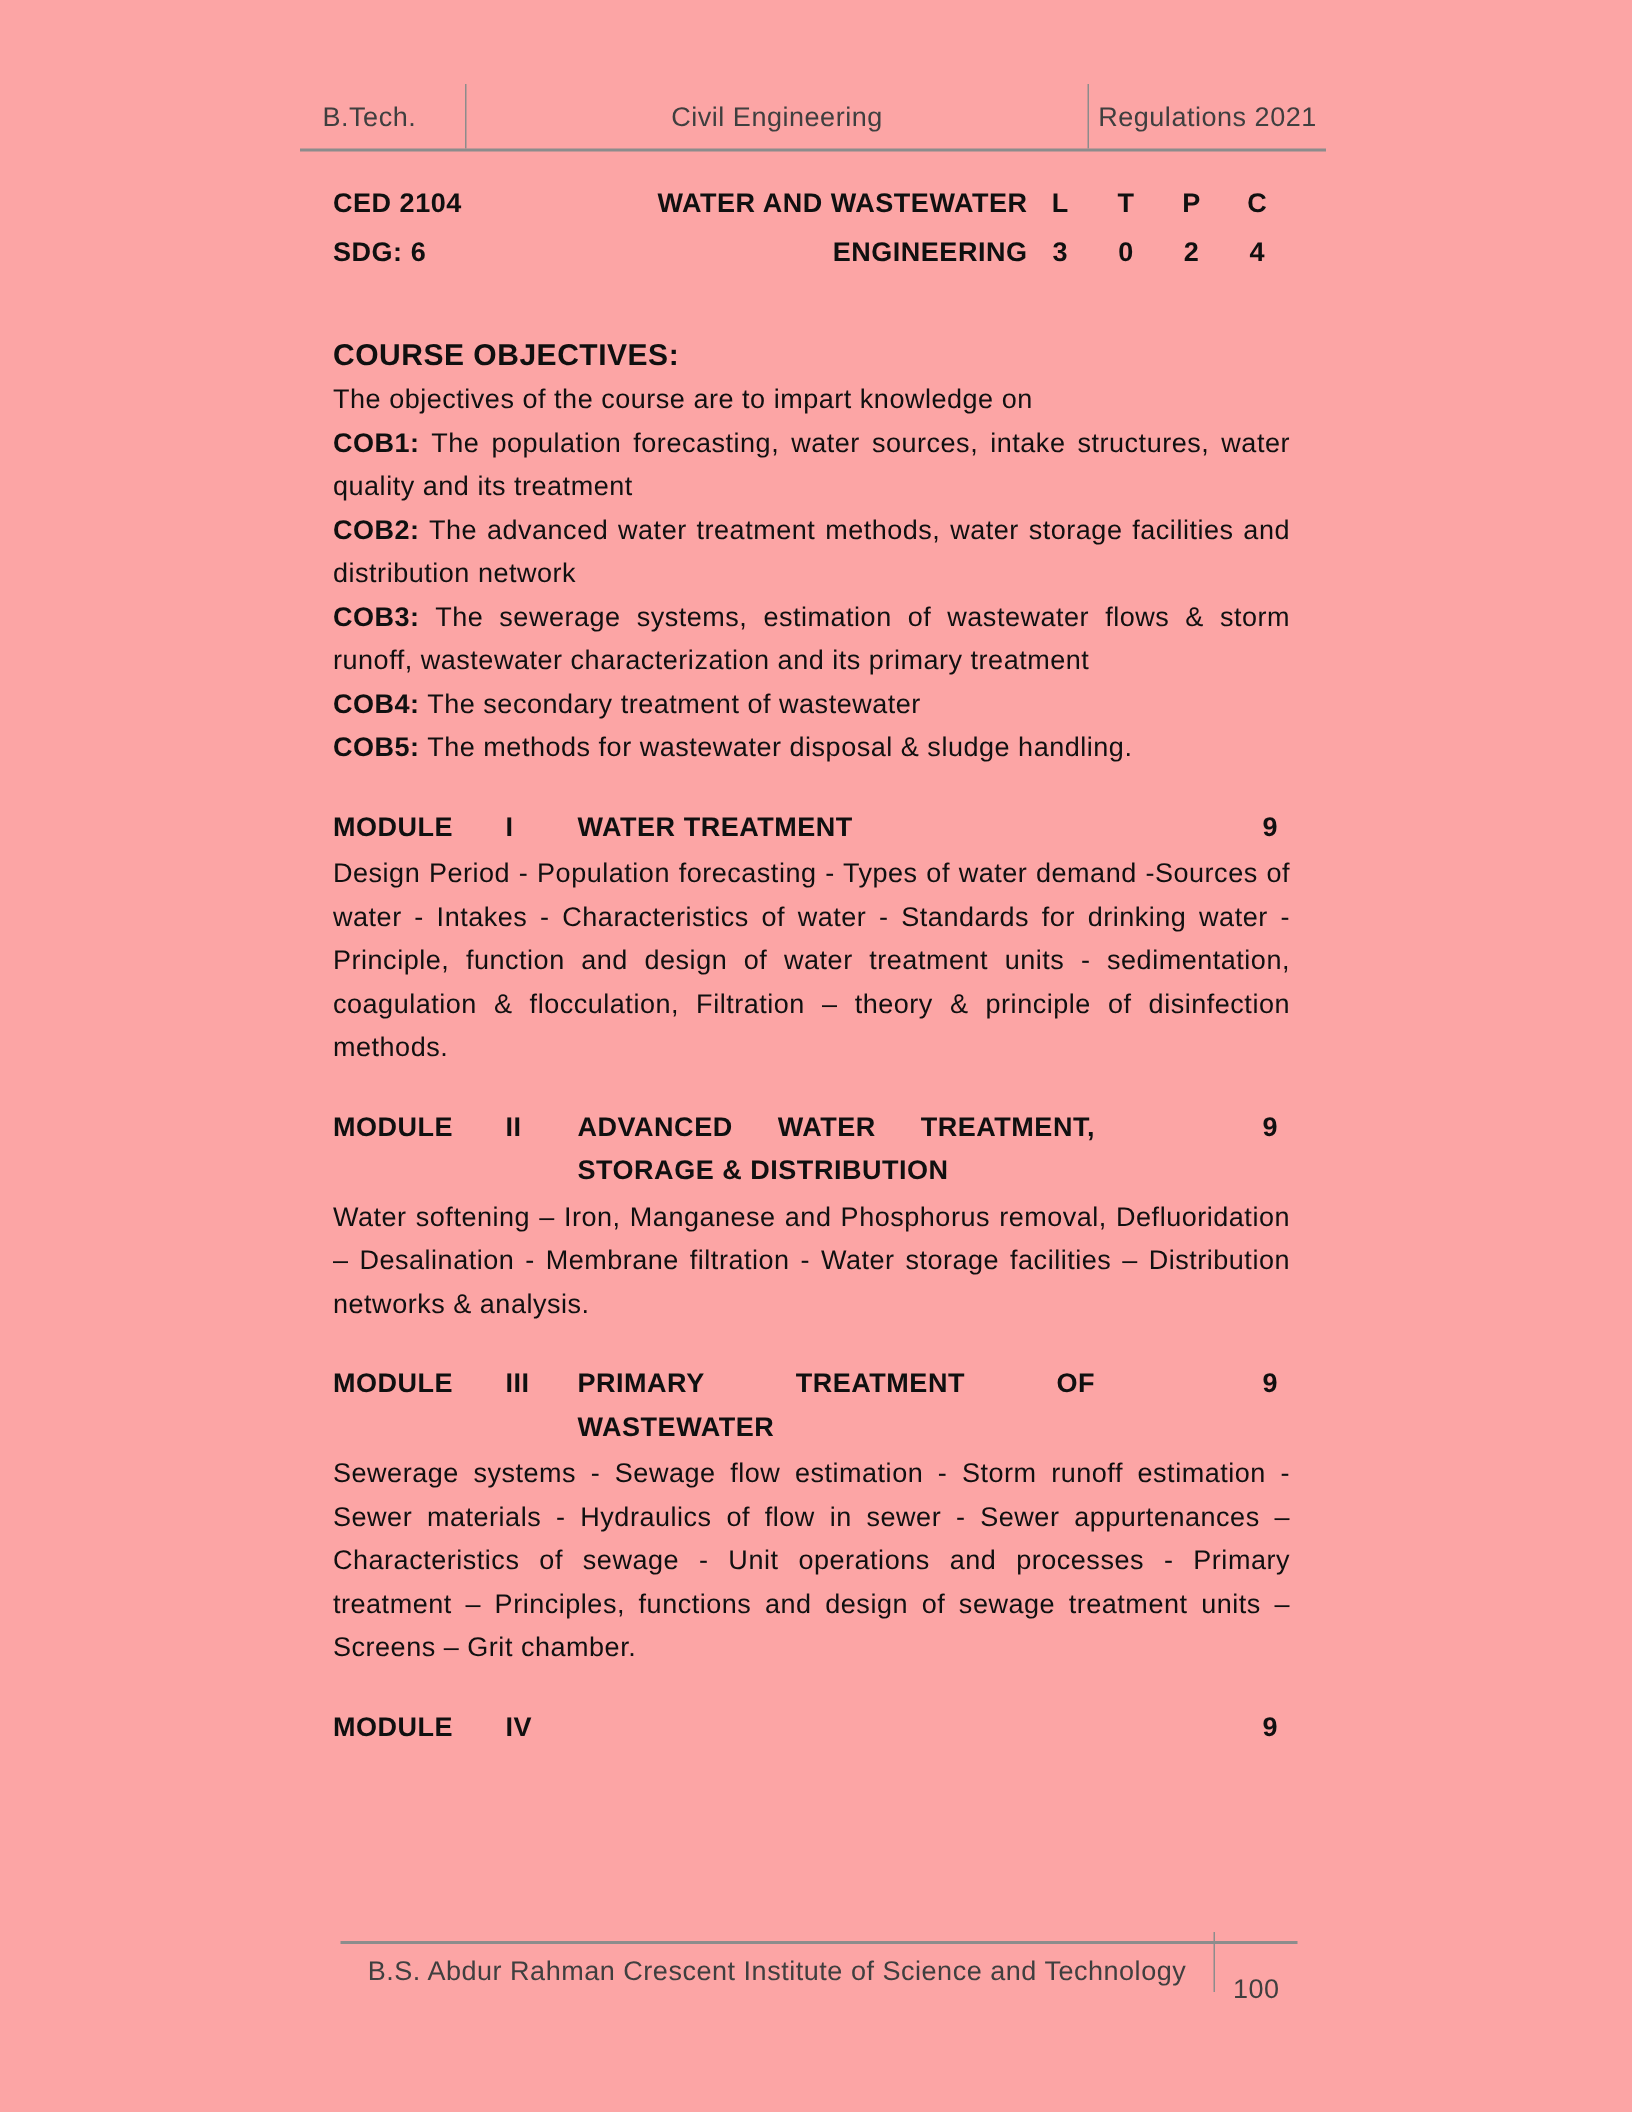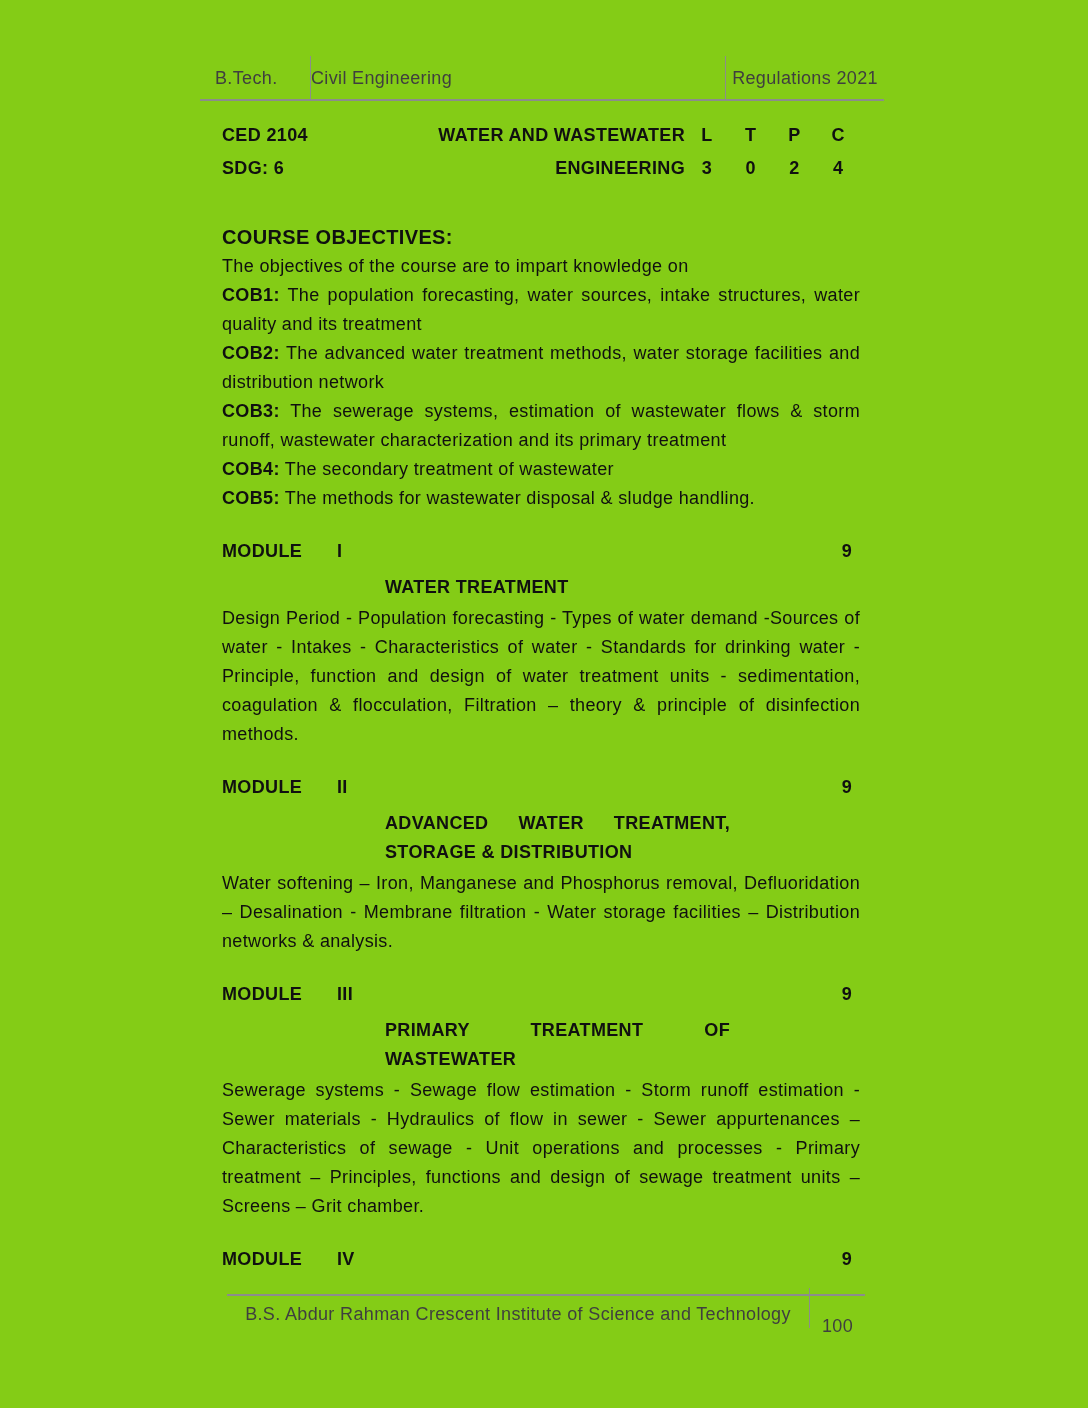--- a/index.html
+++ b/index.html
@@ -1,37 +1,37 @@
 <!DOCTYPE html>
 <html><head>
 <meta charset="utf-8">
 <style>
   html,body { margin:0; padding:0; background:#ffffff; }
   .page {
     position:relative;
     width:1088px; height:1408px;
-    background:#84cc16;
+    background:#fca5a5;
     font-family:"Liberation Sans", sans-serif;
     font-size:18px;
     line-height:29px;
     letter-spacing:0.35px;
     color:#101010;
     overflow:hidden;
   }
 
   
   .doc-header {
     position:absolute; left:200px; top:56px; width:684px;
     display:flex;
     border-bottom:2px solid var(--rule, #8c8c8c);
     color:var(--muted, #3f3f3f);
   }
   .hcell { padding:8px 0 6px; box-sizing:border-box; }
   .hcell-left  { width:111px; border-right:1px solid var(--rule, #8c8c8c); padding-left:15px; }
-  .hcell-center{ width:415px; border-right:1px solid var(--rule, #8c8c8c); }
+  .hcell-center{ width:415px; border-right:1px solid var(--rule, #8c8c8c); text-align:center; }
   .hcell-right { flex:1; text-align:center; }
 
   
   .content { position:absolute; left:222px; top:119px; width:638px; }
 
   
   .course-head { display:flex; font-weight:bold; }
   .col-code  { width:163px; flex:none; }
   .col-code div { line-height:33px; }
   .col-title { width:300px; flex:none; text-align:right; }
@@ -44,21 +44,21 @@
   .objectives h2 { margin:0; font-size:20px; line-height:29px; font-weight:bold; }
   .objectives p { margin:0; }
   .cob { text-align:justify; }
   .cob b { font-weight:bold; }
 
   
   .module { margin-top:24px; }
   .module-head { display:flex; font-weight:bold; align-items:flex-start; }
   .m-label { width:163px; flex:none; }
   .m-word  { display:inline-block; width:115px; }
-  .m-title { width:345px; flex:none; text-align:justify;margin-top:36px; }
+  .m-title { width:345px; flex:none; text-align:justify; }
   .m-hours { flex:1; text-align:right; padding-right:8px; }
   .module-body { margin:2px 0 0; text-align:justify; }
 
   
   .doc-footer {
     position:absolute; left:227px; top:1294px; width:638px;
     display:flex;
     border-top:2px solid var(--rule, #8c8c8c);
     color:var(--muted, #3f3f3f);
   }

